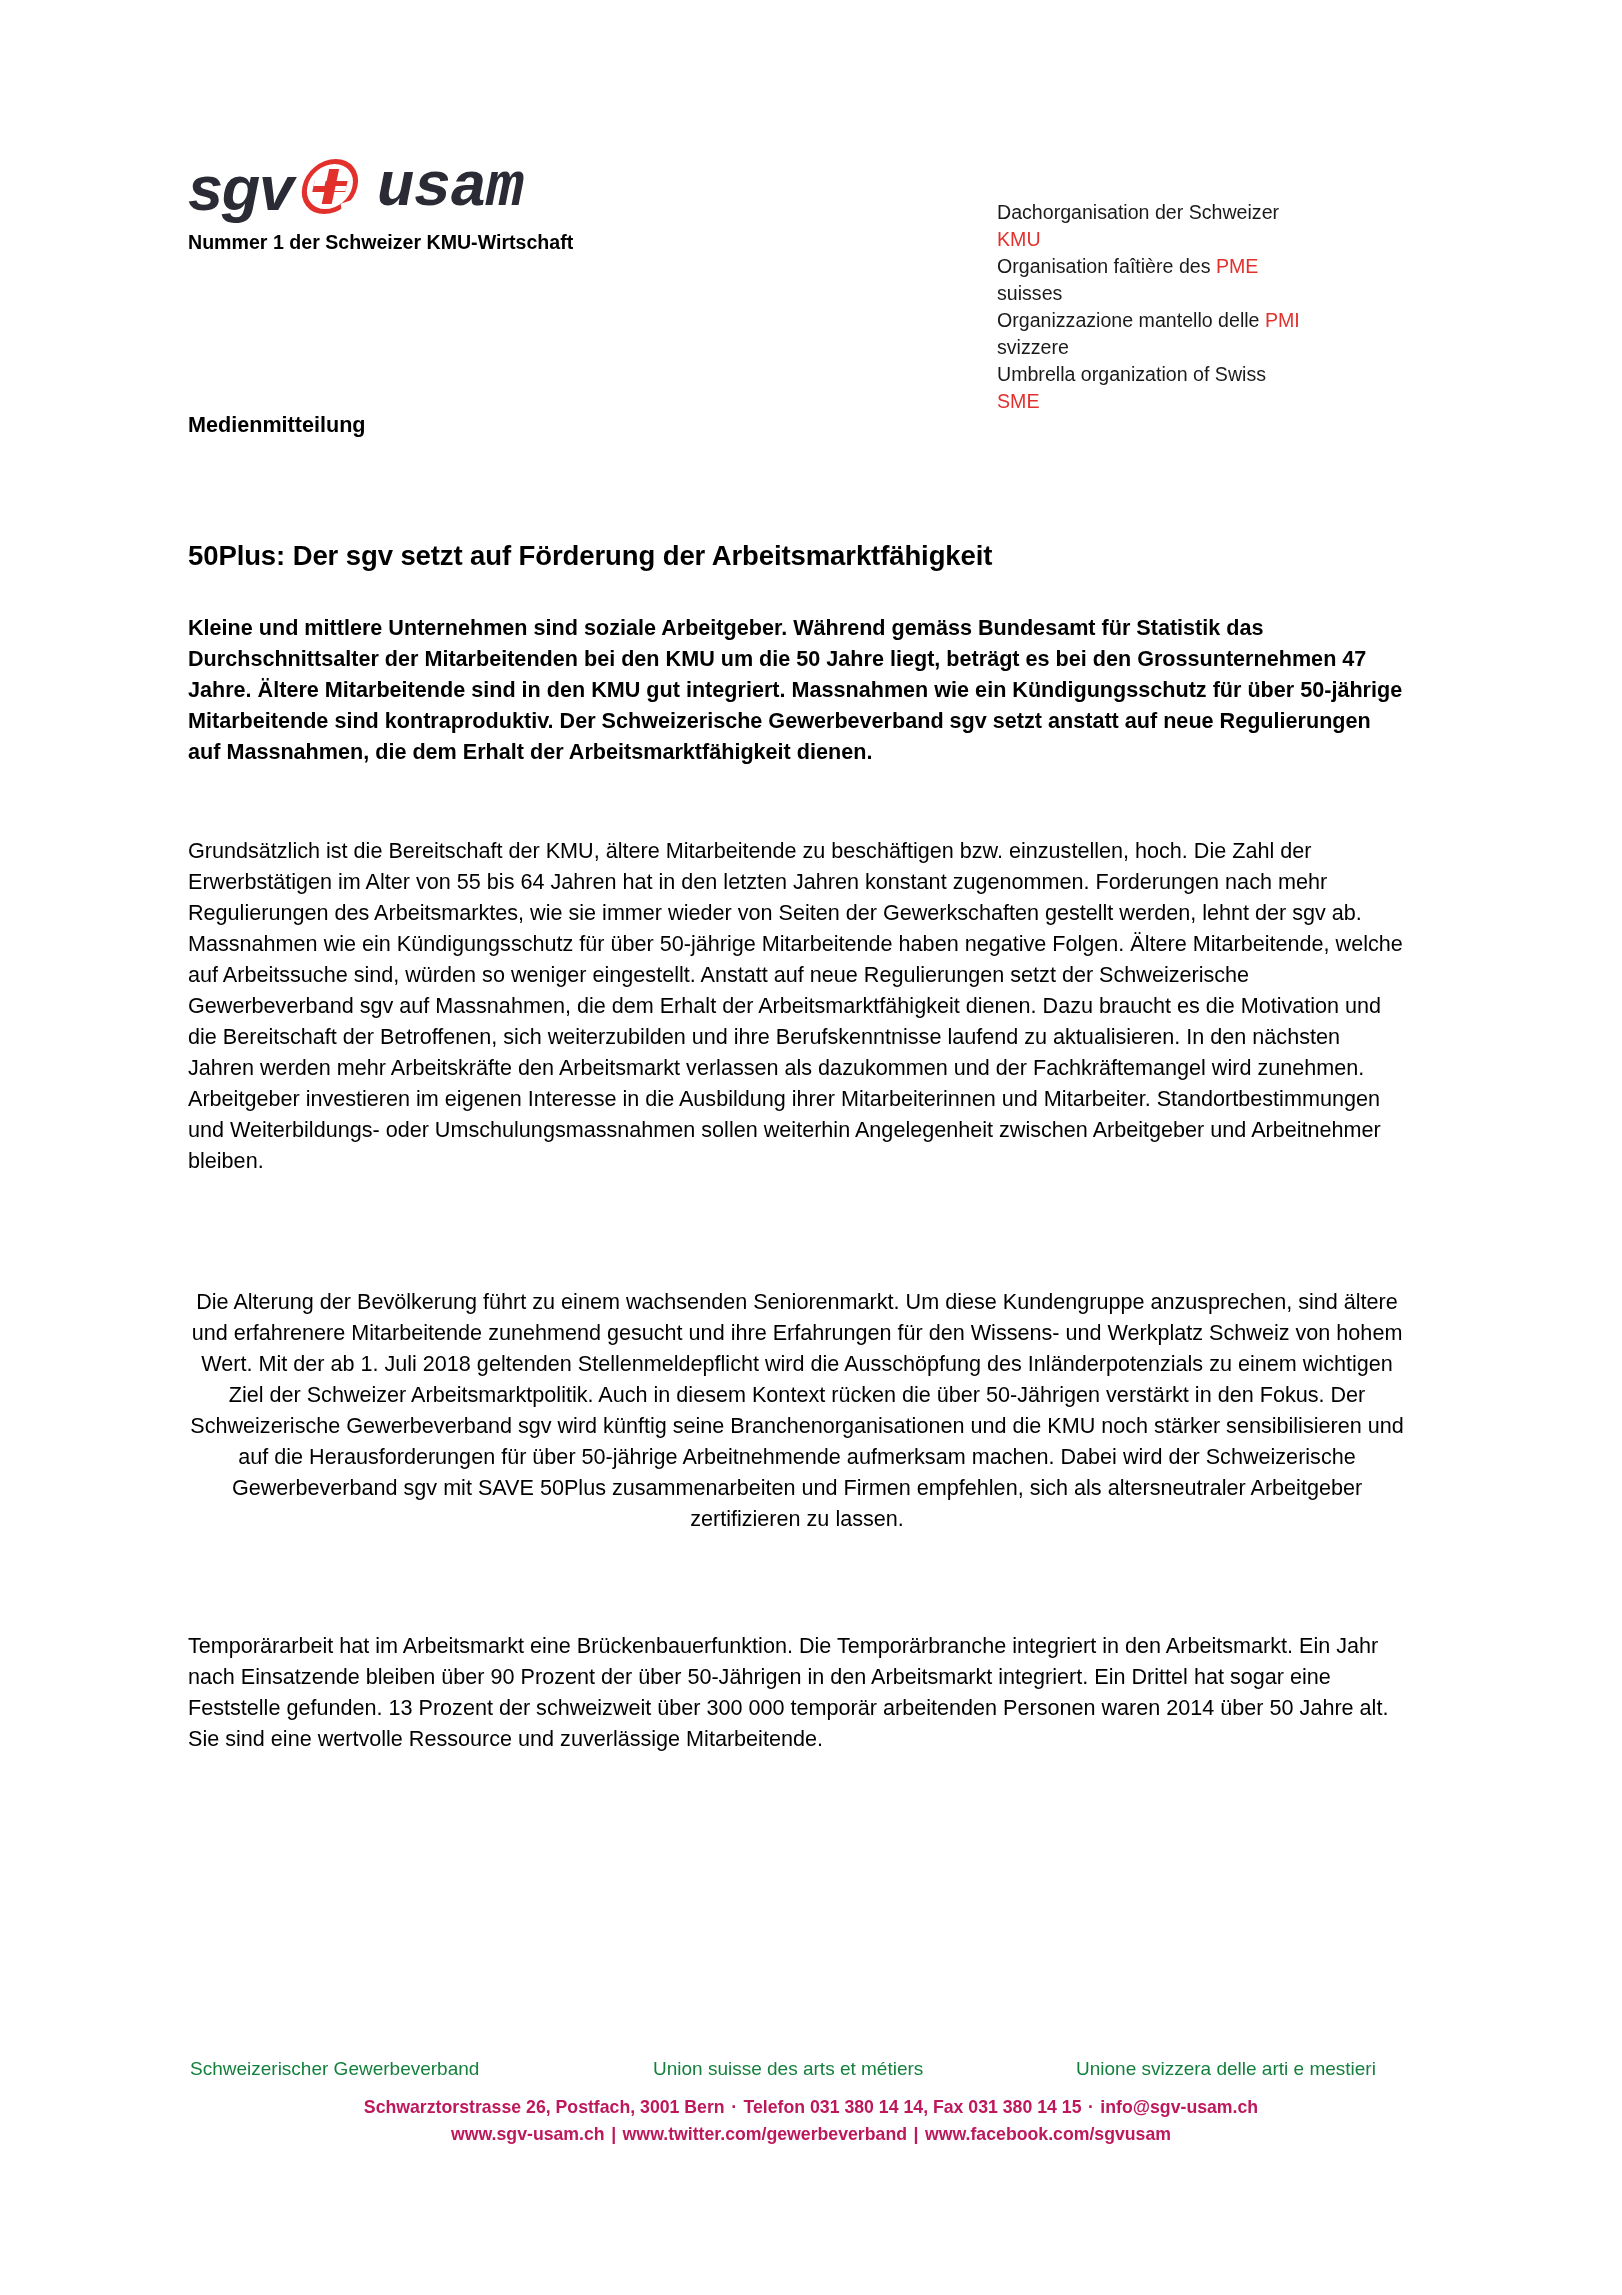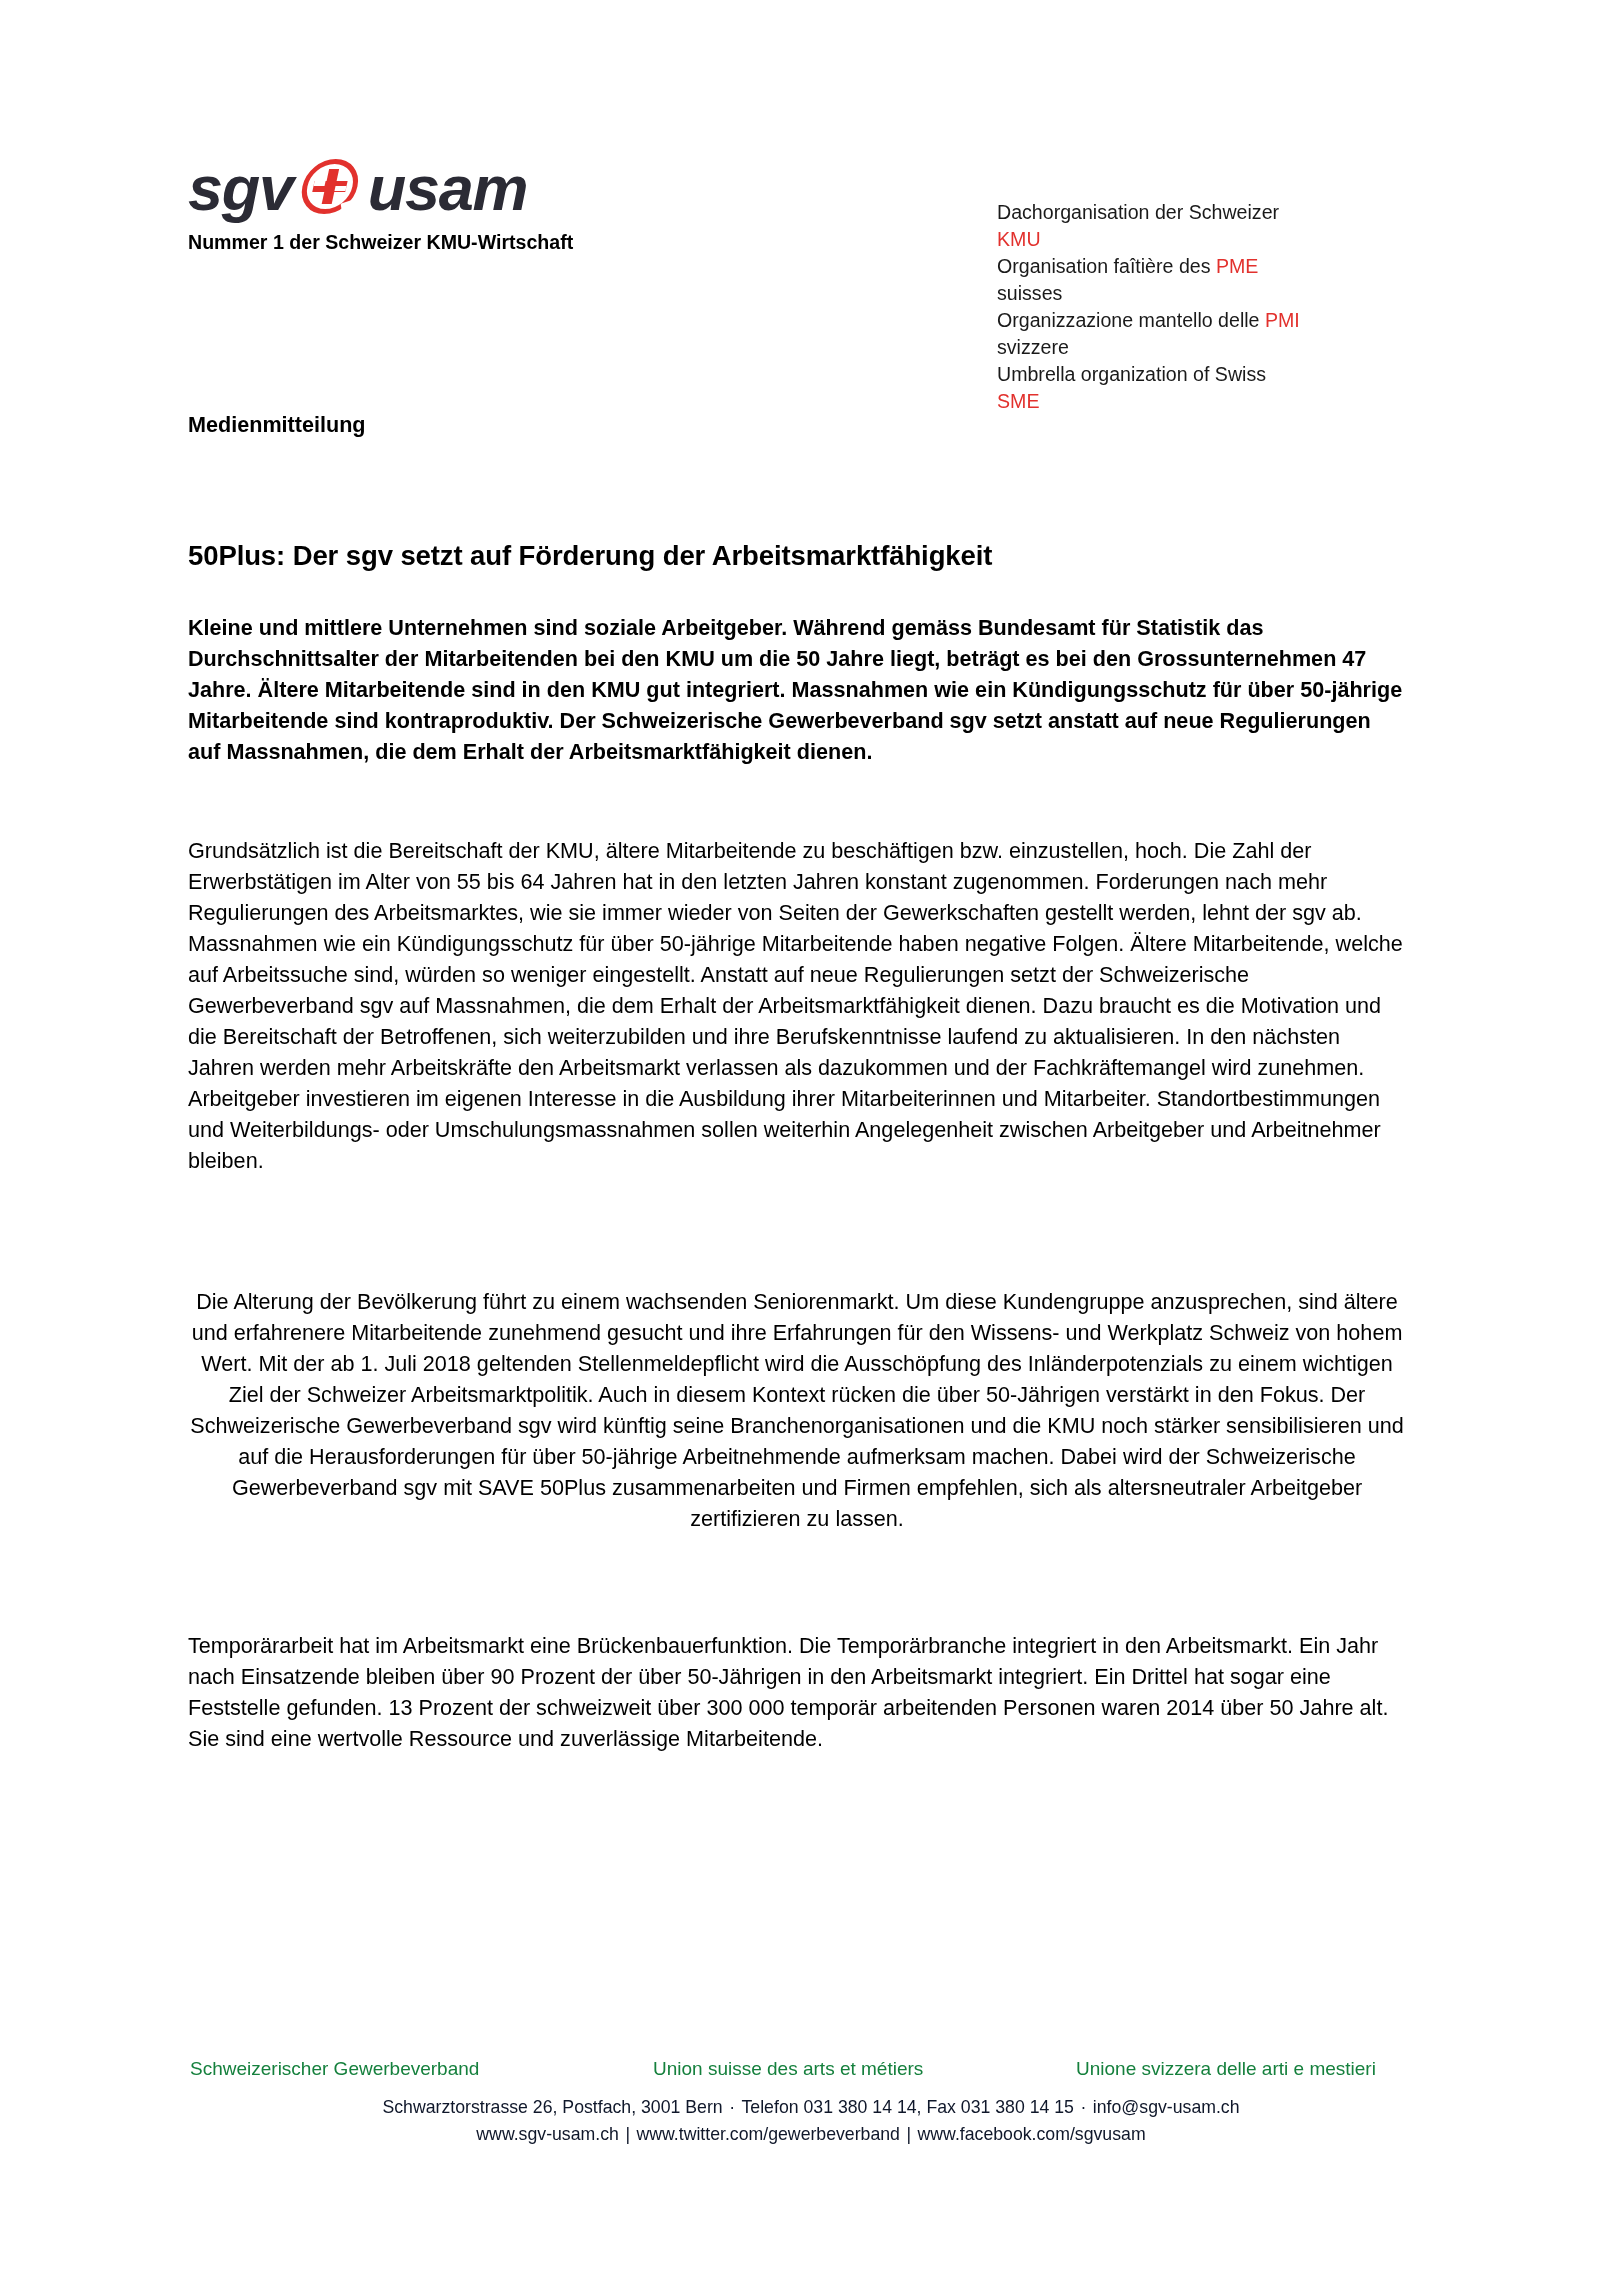--- a/index.html
+++ b/index.html
@@ -37,21 +37,21 @@
     align-items: center;
     font-style: italic;
     font-weight: bold;
     font-size: 63px;
     letter-spacing: -1.3px;
     color: #2b2b35;
     line-height: 1;
     height: 68px;
   }
   .logo-sgv { margin-right: 2.6px; }
-  .logo-usam { margin-left: 1px; }
+  .logo-usam { margin-left: 10px; font-family: Liberation Mono, monospace; }
   .logo-emblem {
     position: relative;
     width: 65px;
     height: 65px;
     margin: 0 2.6px 0 3.9px;
     flex: 0 0 auto;
     transform: skewX(-12deg);
   }
   .logo-emblem .ring {
     position: absolute;
@@ -190,21 +190,22 @@
   .footer-names span { position: absolute; top: 0; }
   .fn-de { left: 190px; }
   .fn-fr { left: 653px; }
   .fn-it { left: 1076px; }
 
   .footer-lines {
     margin-top: 7.9px;
     text-align: center;
     font-size: 17.7px;
     line-height: 27px;
-    color: #0f172a;
+    color: #be185d;
+    font-weight: bold;
   }
   .footer-lines .sep { padding: 0 6.5px; }
 </style>
 </head>
 <body>
 
 <div class="page">
 
   <div class="header">
 

